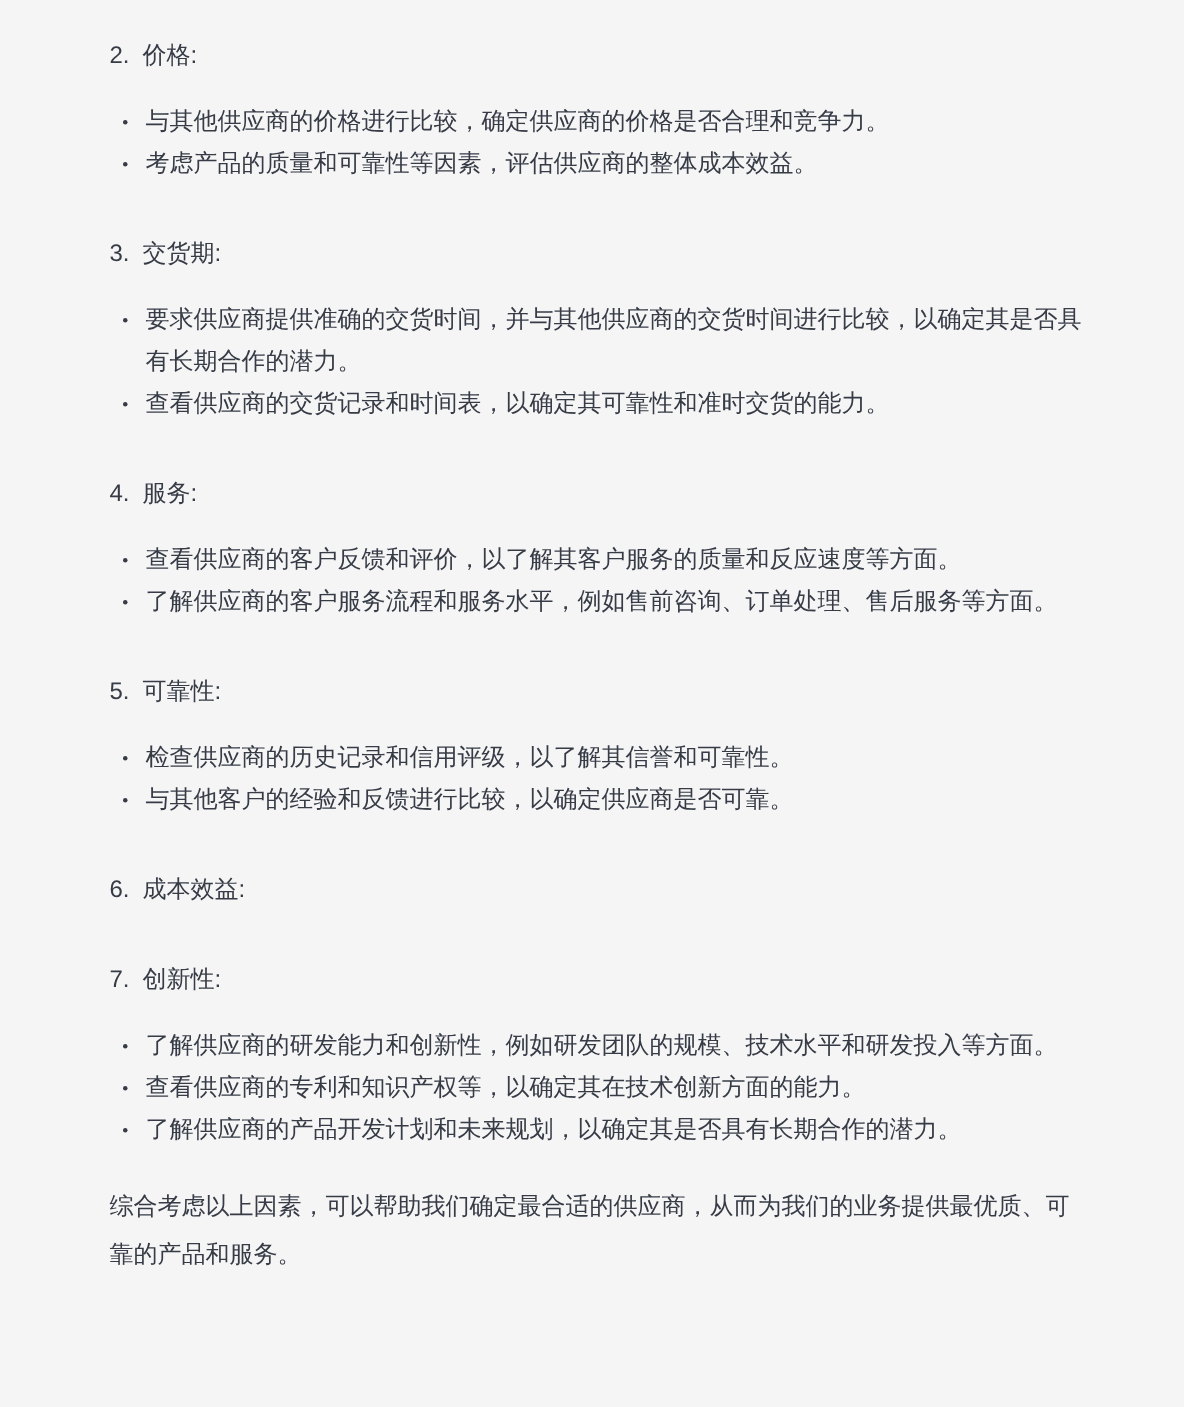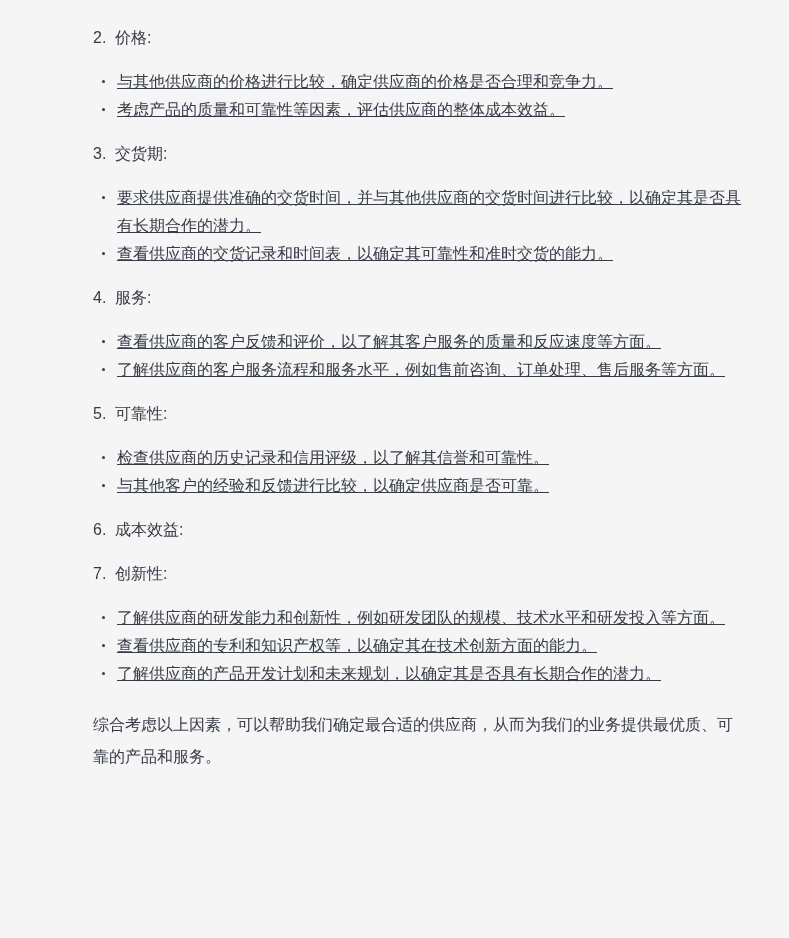--- a/index.html
+++ b/index.html
@@ -6,39 +6,38 @@
   body {
     width: 789px;
     height: 938px;
     background: #f5f5f6;
     color: #363b45;
     font-family: "Liberation Sans", sans-serif;
     font-size: 16px;
     overflow: hidden;
   }
   .doc {
-    padding: 24px 0 0 93px;
+    padding: 24px 0 0 73px;
     width: 653px;
   }
   ol.sections {
     list-style: none;
     margin: 0;
     padding: 0;
   }
-  li.section + li.section { margin-top: 16px; }
+  li.section + li.section { margin-top: 32px; }
   .section-header { line-height: 28px; }
   .item-number {
     display: inline-block;
     min-width: 22px;
   }
   ul.bullets {
     list-style: none;
     margin: 16px 0 0 0;
     padding: 0 0 0 24px;
-    text-decoration: underline;
   }
   ul.bullets li {
     position: relative;
     line-height: 28px;
   }
   .bullet-dot {
     position: absolute;
     left: -15px;
     top: 12px;
     width: 3px;

